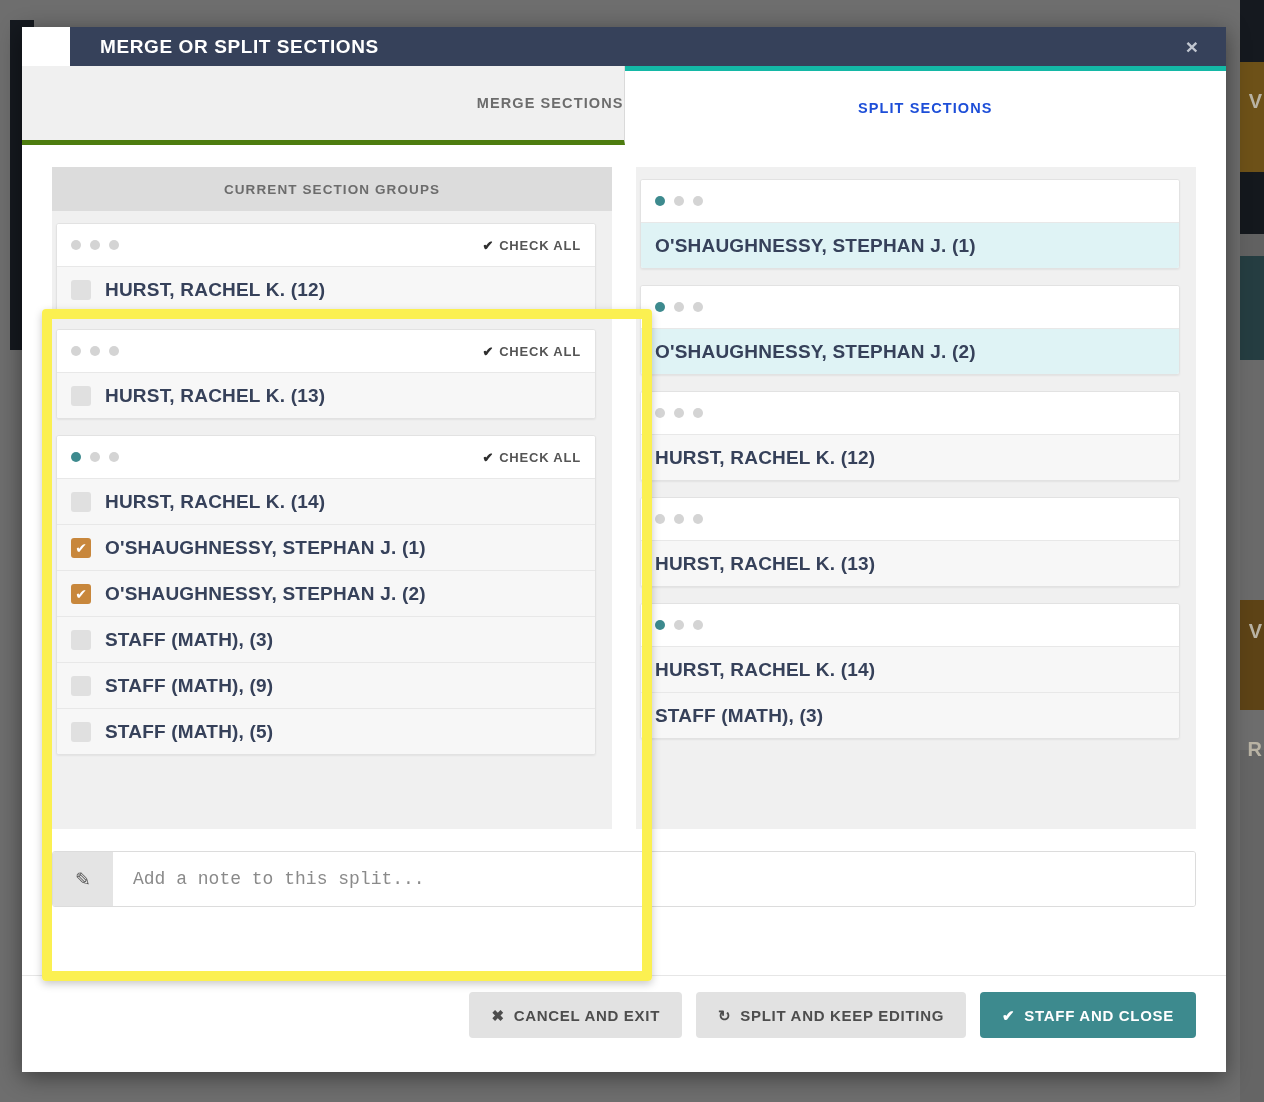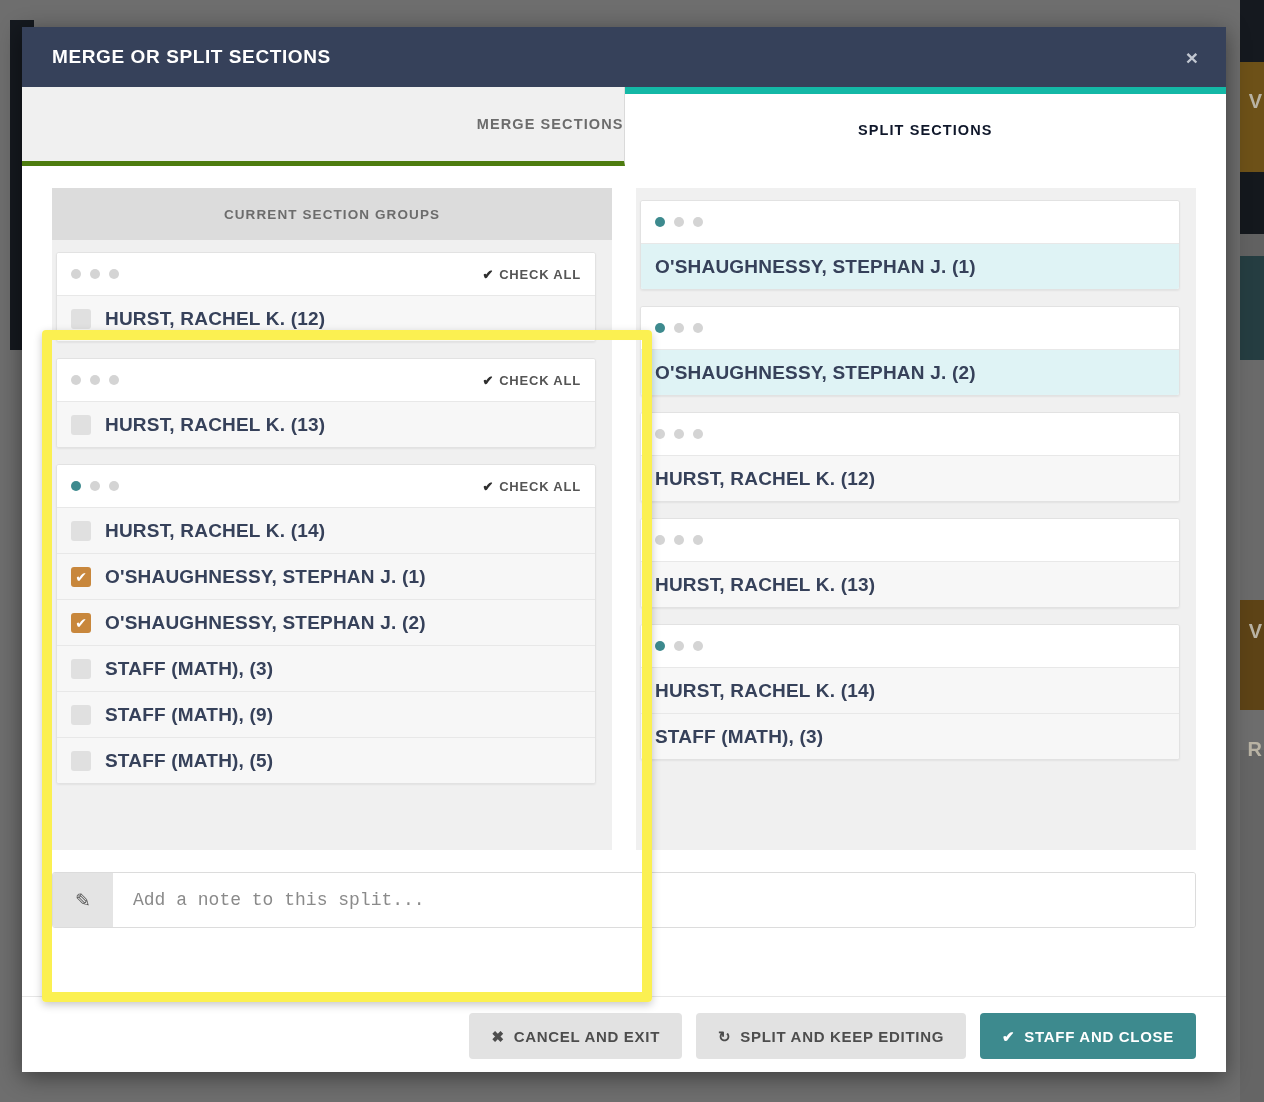--- a/index.html
+++ b/index.html
@@ -55,25 +55,26 @@
     left: 22px;
     top: 27px;
     width: 1204px;
     height: 1045px;
     background: #ffffff;
     box-shadow: 0 5px 22px rgba(0,0,0,.45);
   }
 
   
   #modal-header {
-    height: 60px;
+    height: 39px;
     background: #36415a;
     display: flex;
     align-items: center;
     padding: 0 22px 0 30px;
+    margin-left: 48px;
   }
   #modal-title {
     color: #ffffff;
     font-size: 19px;
     font-weight: bold;
     letter-spacing: .6px;
     flex: 1;
   }
   #modal-close {
     color: #c2c7d1;
@@ -101,22 +102,22 @@
   }
   .tab.inactive {
     background: #f0f0f0;
     color: #6c6c6c;
     border-right: 1px solid #dadada;
     border-bottom: 5px solid #4d7c0f;
     justify-content: flex-end;
   }
   .tab.active {
     background: #ffffff;
-    color: #0f172a;
-    border-top: 7px solid #14b8a6;
+    color: #1d4ed8;
+    border-top: 5px solid #14b8a6;
   }
 
   
   #modal-body {
     position: relative;
     height: 830px;
     padding: 22px 30px 0 30px;
   }
 
   #columns {
@@ -125,21 +126,21 @@
     height: 662px;
   }
   .column {
     flex: 1;
     background: #f0f0f0;
     display: flex;
     flex-direction: column;
     overflow: hidden;
   }
   .col-header {
-    height: 52px;
+    height: 44px;
     background: #dcdcdc;
     display: flex;
     align-items: center;
     justify-content: center;
     font-size: 13.5px;
     font-weight: bold;
     letter-spacing: 1.1px;
     color: #6c6c6c;
   }
   .col-scroll {

